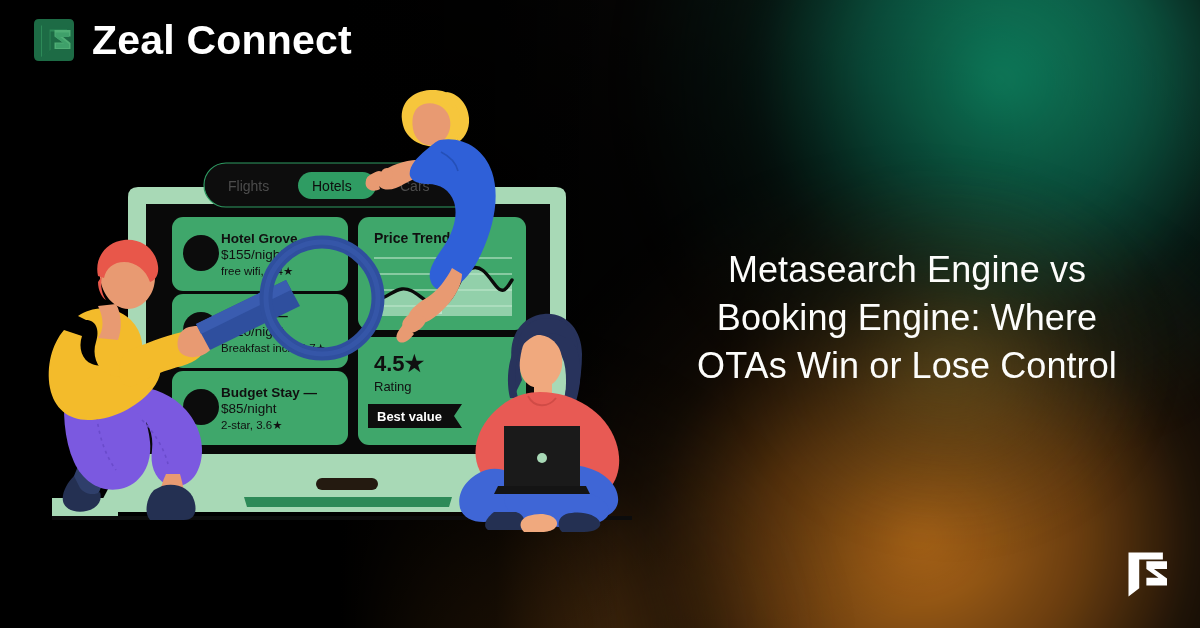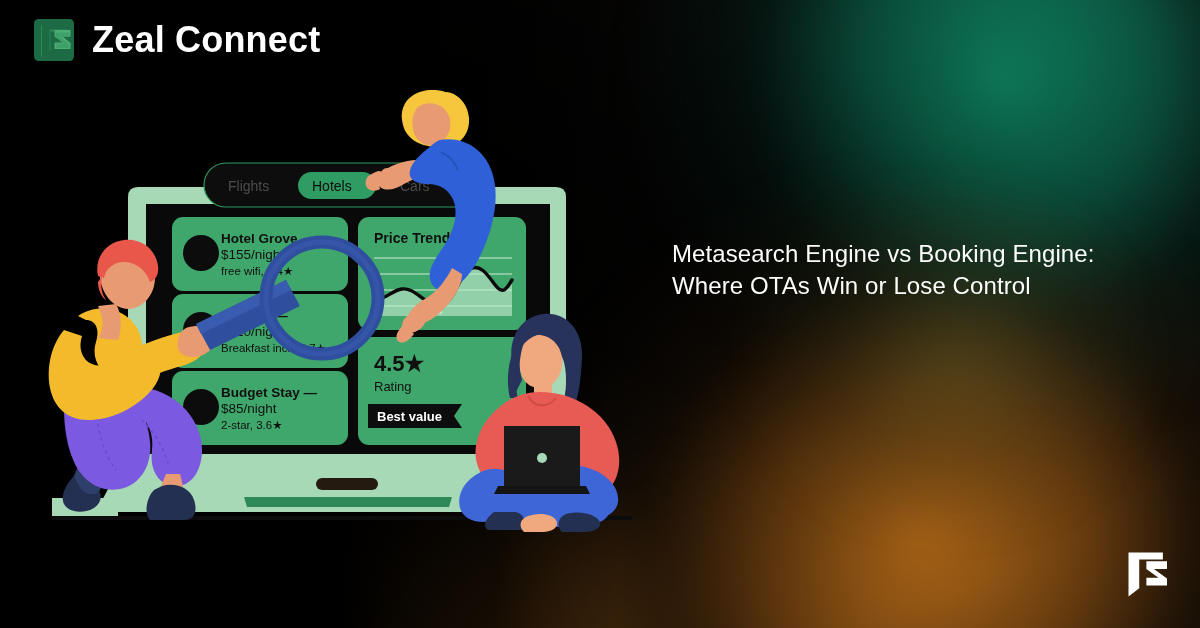--- a/index.html
+++ b/index.html
@@ -62,38 +62,39 @@
   
   .brand {
     position: absolute;
     left: 30px; top: 16px;
     display: flex; align-items: center; gap: 14px;
     z-index: 40;
   }
   .brand-mark { width: 48px; height: 48px; display:block; }
   .brand-name {
     color: #ffffff;
-    font-size: 36px;
+    font-size: 41px;
     font-weight: 600;
     letter-spacing: 0.2px;
     line-height: 1;
     white-space: nowrap;
   }
 
   
   .headline {
     position: absolute;
     left: 672px; top: 222px;
     width: 470px;
     z-index: 40;
     color: #fdfdfb;
-    font-size: 24px;
+    font-size: 36px;
     font-weight: 400;
     line-height: 1.33;
     letter-spacing: 0.1px;
+    text-align: center;
   }
 
   
   .corner-logo {
     position: absolute;
     right: 22px; bottom: 22px;
     width: 66px; height: 66px;
     z-index: 40;
   }
 

